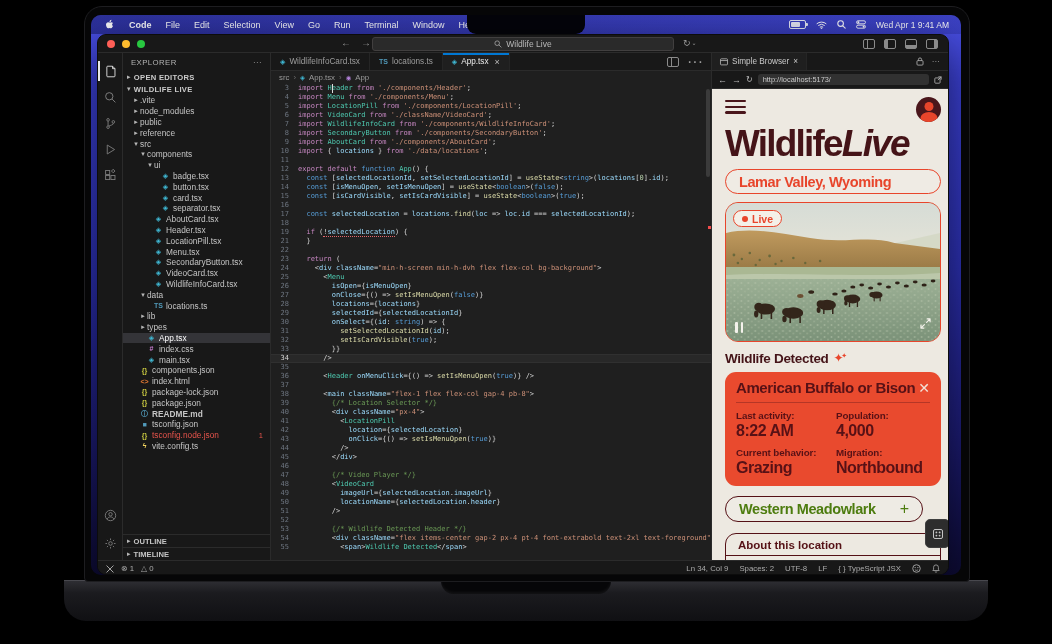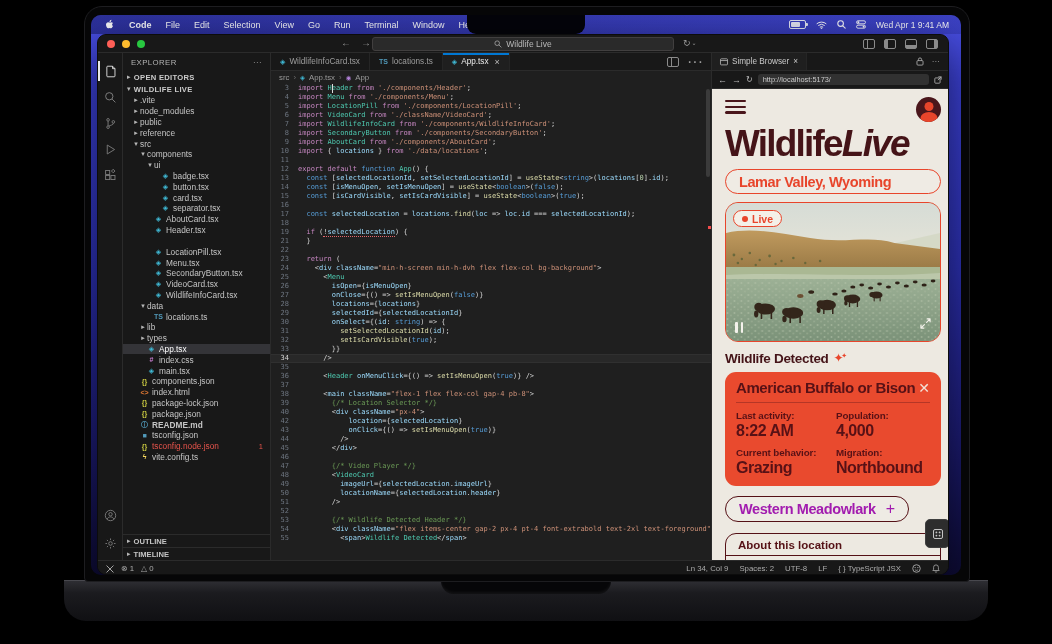--- a/index.html
+++ b/index.html
@@ -132,22 +132,22 @@
   .sparkle{color:#e8452b;font-size:12px;position:relative;top:-1px;}
   .sparkle small{font-size:7px;position:relative;top:-4px;left:-2px;}
   .infocard{margin-top:6px;background:#e94a2e;border-radius:11px;padding:7px 11px 10px 11px;color:#571116;}
   .ic-titlerow{display:flex;align-items:center;}
   .ic-title{font-weight:800;font-size:15px;letter-spacing:-.4px;color:#571116;}
   .ic-x{margin-left:auto;color:#f2e3d9;font-size:14px;line-height:10px;}
   .ic-div{border-top:1px solid rgba(87,17,22,.35);margin-top:6px;}
   .ic-grid{display:grid;grid-template-columns:1fr 1fr;row-gap:8px;column-gap:6px;margin-top:7px;}
   .ic-label{font-size:9.8px;font-weight:bold;letter-spacing:-.1px;}
   .ic-value{font-size:16px;font-weight:800;letter-spacing:-.5px;margin-top:1px;line-height:17px;}
-  .nextpill{margin-top:10px;display:inline-flex;align-items:center;gap:10px;border:1.6px solid #551116;border-radius:15px;
-    padding:4px 13px;color:#a21caf;font-weight:bold;font-size:14.5px;letter-spacing:-.4px;background:rgba(255,255,255,.1);}
+  .nextpill{margin-top:10px;display:inline-flex;align-items:center;gap:24px;border:1.6px solid #551116;border-radius:15px;
+    padding:4px 13px;color:#4d7c0f;font-weight:bold;font-size:14.5px;letter-spacing:-.4px;background:rgba(255,255,255,.1);}
   .nextpill .plus{font-weight:400;font-size:16px;line-height:12px;}
   .aboutcard{margin-top:11px;border:1.6px solid #551116;border-radius:11px;overflow:hidden;}
   .ab-head{padding:5px 12px 4px 12px;border-bottom:1.4px solid #551116;color:#551116;font-weight:800;font-size:11.5px;}
   .ab-body{padding:7px 12px;color:#551116;font-weight:800;font-size:14px;letter-spacing:-.6px;line-height:16.5px;white-space:pre-line;}
   .floatwidget{position:absolute;right:-2px;bottom:12px;width:23px;height:27px;background:#2d2d2d;border:1px solid #3f3f3f;
     border-radius:5px;display:flex;align-items:center;justify-content:center;color:#c5c5c5;z-index:5;}
 
   
   .statusbar{height:15px;background:#181818;border-top:1px solid #2b2b2b;display:flex;align-items:center;
     font-size:7.8px;color:#ababab;padding:0 8px;}
@@ -361,21 +361,21 @@
                 <div class="trow" style="padding-left: 23px;">
                   <span class="chev"></span>
                   <span class="fic i-react">◈</span>
                   <span>AboutCard.tsx</span>
                 </div>
                 <div class="trow" style="padding-left: 23px;">
                   <span class="chev"></span>
                   <span class="fic i-react">◈</span>
                   <span>Header.tsx</span>
                 </div>
-                <div class="trow" style="padding-left: 23px; margin-top: 11px;">
+                <div class="trow" style="padding-left: 23px;">
                   <span class="chev"></span>
                   <span class="fic i-react">◈</span>
                   <span>LocationPill.tsx</span>
                 </div>
                 <div class="trow" style="padding-left: 23px;">
                   <span class="chev"></span>
                   <span class="fic i-react">◈</span>
                   <span>Menu.tsx</span>
                 </div>
                 <div class="trow" style="padding-left: 23px;">
@@ -541,20 +541,21 @@
                 <div class="cl"><span class="ln">31</span><span class="ct">          <span class="c-fn">setSelectedLocationId</span>(<span class="c-id">id</span>);</span></div>
                 <div class="cl"><span class="ln">32</span><span class="ct">          <span class="c-fn">setIsCardVisible</span>(<span class="c-kw2">true</span>);</span></div>
                 <div class="cl"><span class="ln">33</span><span class="ct">        }}</span></div>
                 <div class="cl active"><span class="ln">34</span><span class="ct">      /&gt;</span><span class="caret"></span></div>
                 <div class="cl"><span class="ln">35</span><span class="ct"></span></div>
                 <div class="cl"><span class="ln">36</span><span class="ct">      &lt;<span class="c-type">Header</span> <span class="c-id">onMenuClick</span>={() =&gt; <span class="c-fn">setIsMenuOpen</span>(<span class="c-kw2">true</span>)} /&gt;</span></div>
                 <div class="cl"><span class="ln">37</span><span class="ct"></span></div>
                 <div class="cl"><span class="ln">38</span><span class="ct">      &lt;<span class="c-id">main</span> <span class="c-id">className</span>=<span class="c-str">"flex-1 flex flex-col gap-4 pb-8"</span>&gt;</span></div>
                 <div class="cl"><span class="ln">39</span><span class="ct">        <span class="c-com">{/* Location Selector */}</span></span></div>
                 <div class="cl"><span class="ln">40</span><span class="ct">        &lt;<span class="c-id">div</span> <span class="c-id">className</span>=<span class="c-str">"px-4"</span>&gt;</span></div>
+                <div class="cl"><span class="ln">41</span><span class="ct">          &lt;<span class="c-type">LocationPill</span></span></div>
                 <div class="cl"><span class="ln">42</span><span class="ct">            <span class="c-id">location</span>={<span class="c-id">selectedLocation</span>}</span></div>
                 <div class="cl"><span class="ln">43</span><span class="ct">            <span class="c-id">onClick</span>={() =&gt; <span class="c-fn">setIsMenuOpen</span>(<span class="c-kw2">true</span>)}</span></div>
                 <div class="cl"><span class="ln">44</span><span class="ct">          /&gt;</span></div>
                 <div class="cl"><span class="ln">45</span><span class="ct">        &lt;/<span class="c-id">div</span>&gt;</span></div>
                 <div class="cl"><span class="ln">46</span><span class="ct"></span></div>
                 <div class="cl"><span class="ln">47</span><span class="ct">        <span class="c-com">{/* Video Player */}</span></span></div>
                 <div class="cl"><span class="ln">48</span><span class="ct">        &lt;<span class="c-type">VideoCard</span></span></div>
                 <div class="cl"><span class="ln">49</span><span class="ct">          <span class="c-id">imageUrl</span>={<span class="c-id">selectedLocation</span>.<span class="c-id">imageUrl</span>}</span></div>
                 <div class="cl"><span class="ln">50</span><span class="ct">          <span class="c-id">locationName</span>={<span class="c-id">selectedLocation</span>.<span class="c-id">header</span>}</span></div>
                 <div class="cl"><span class="ln">51</span><span class="ct">        /&gt;</span></div>

